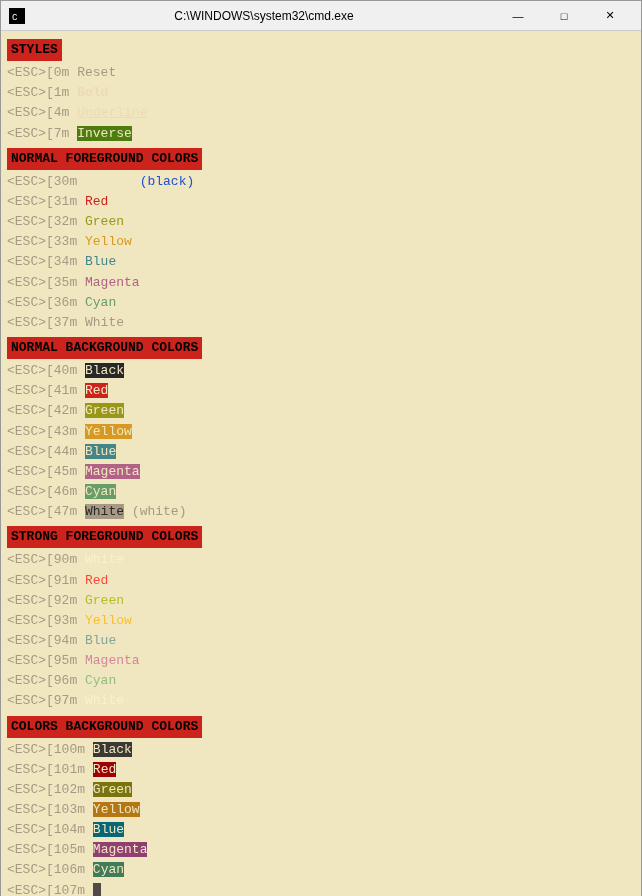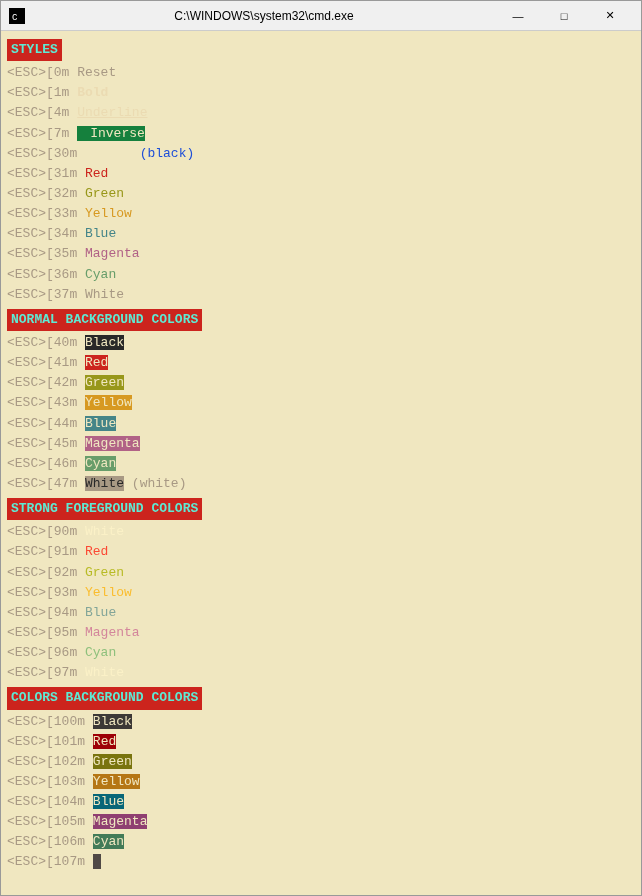--- a/index.html
+++ b/index.html
@@ -58,33 +58,33 @@
     
     .content {
       padding: 4px 6px;
       color: #a89984;
       line-height: 1.55;
     }
     
     .section-header {
       display: inline-block;
       background: #cc241d;
-      color: #5eead4;
+      color: #000000;
       padding: 1px 4px;
       margin: 4px 0 2px 0;
       font-weight: bold;
       font-size: 13px;
     }
     
     .line { display: block; white-space: pre; }
     
     
     .bold { font-weight: bold; color: #ebdbb2; }
     .underline { text-decoration: underline; color: #ebdbb2; }
-    .inverse { background: #15803d; color: #f0e7c0; padding-left: 13px; }
+    .inverse { background: #4d7c0f; color: #f0e7c0; }
     
     
     .fg-black { color: #1d4ed8; }
     .fg-red { color: #cc241d; }
     .fg-green { color: #98971a; }
     .fg-yellow { color: #d79921; }
     .fg-blue { color: #458588; }
     .fg-magenta { color: #b16286; }
     .fg-cyan { color: #689d6a; }
     .fg-white { color: #a89984; }
@@ -142,20 +142,21 @@
 
     <div>
       <span class="section-header">STYLES</span>
       <span class="line">&lt;ESC&gt;[0m Reset</span>
       <span class="line">&lt;ESC&gt;[1m <span class="bold">Bold</span></span>
       <span class="line">&lt;ESC&gt;[4m <span class="underline">Underline</span></span>
       <span class="line">&lt;ESC&gt;[7m <span class="inverse">Inverse</span></span>
     </div>
 
     <div>
+      <span class="section-header">NORMAL FOREGROUND COLORS</span>
       <span class="line">&lt;ESC&gt;[30m        <span class="fg-black">(black)</span></span>
       <span class="line">&lt;ESC&gt;[31m <span class="fg-red">Red</span></span>
       <span class="line">&lt;ESC&gt;[32m <span class="fg-green">Green</span></span>
       <span class="line">&lt;ESC&gt;[33m <span class="fg-yellow">Yellow</span></span>
       <span class="line">&lt;ESC&gt;[34m <span class="fg-blue">Blue</span></span>
       <span class="line">&lt;ESC&gt;[35m <span class="fg-magenta">Magenta</span></span>
       <span class="line">&lt;ESC&gt;[36m <span class="fg-cyan">Cyan</span></span>
       <span class="line">&lt;ESC&gt;[37m <span class="fg-white">White</span></span>
     </div>
 

